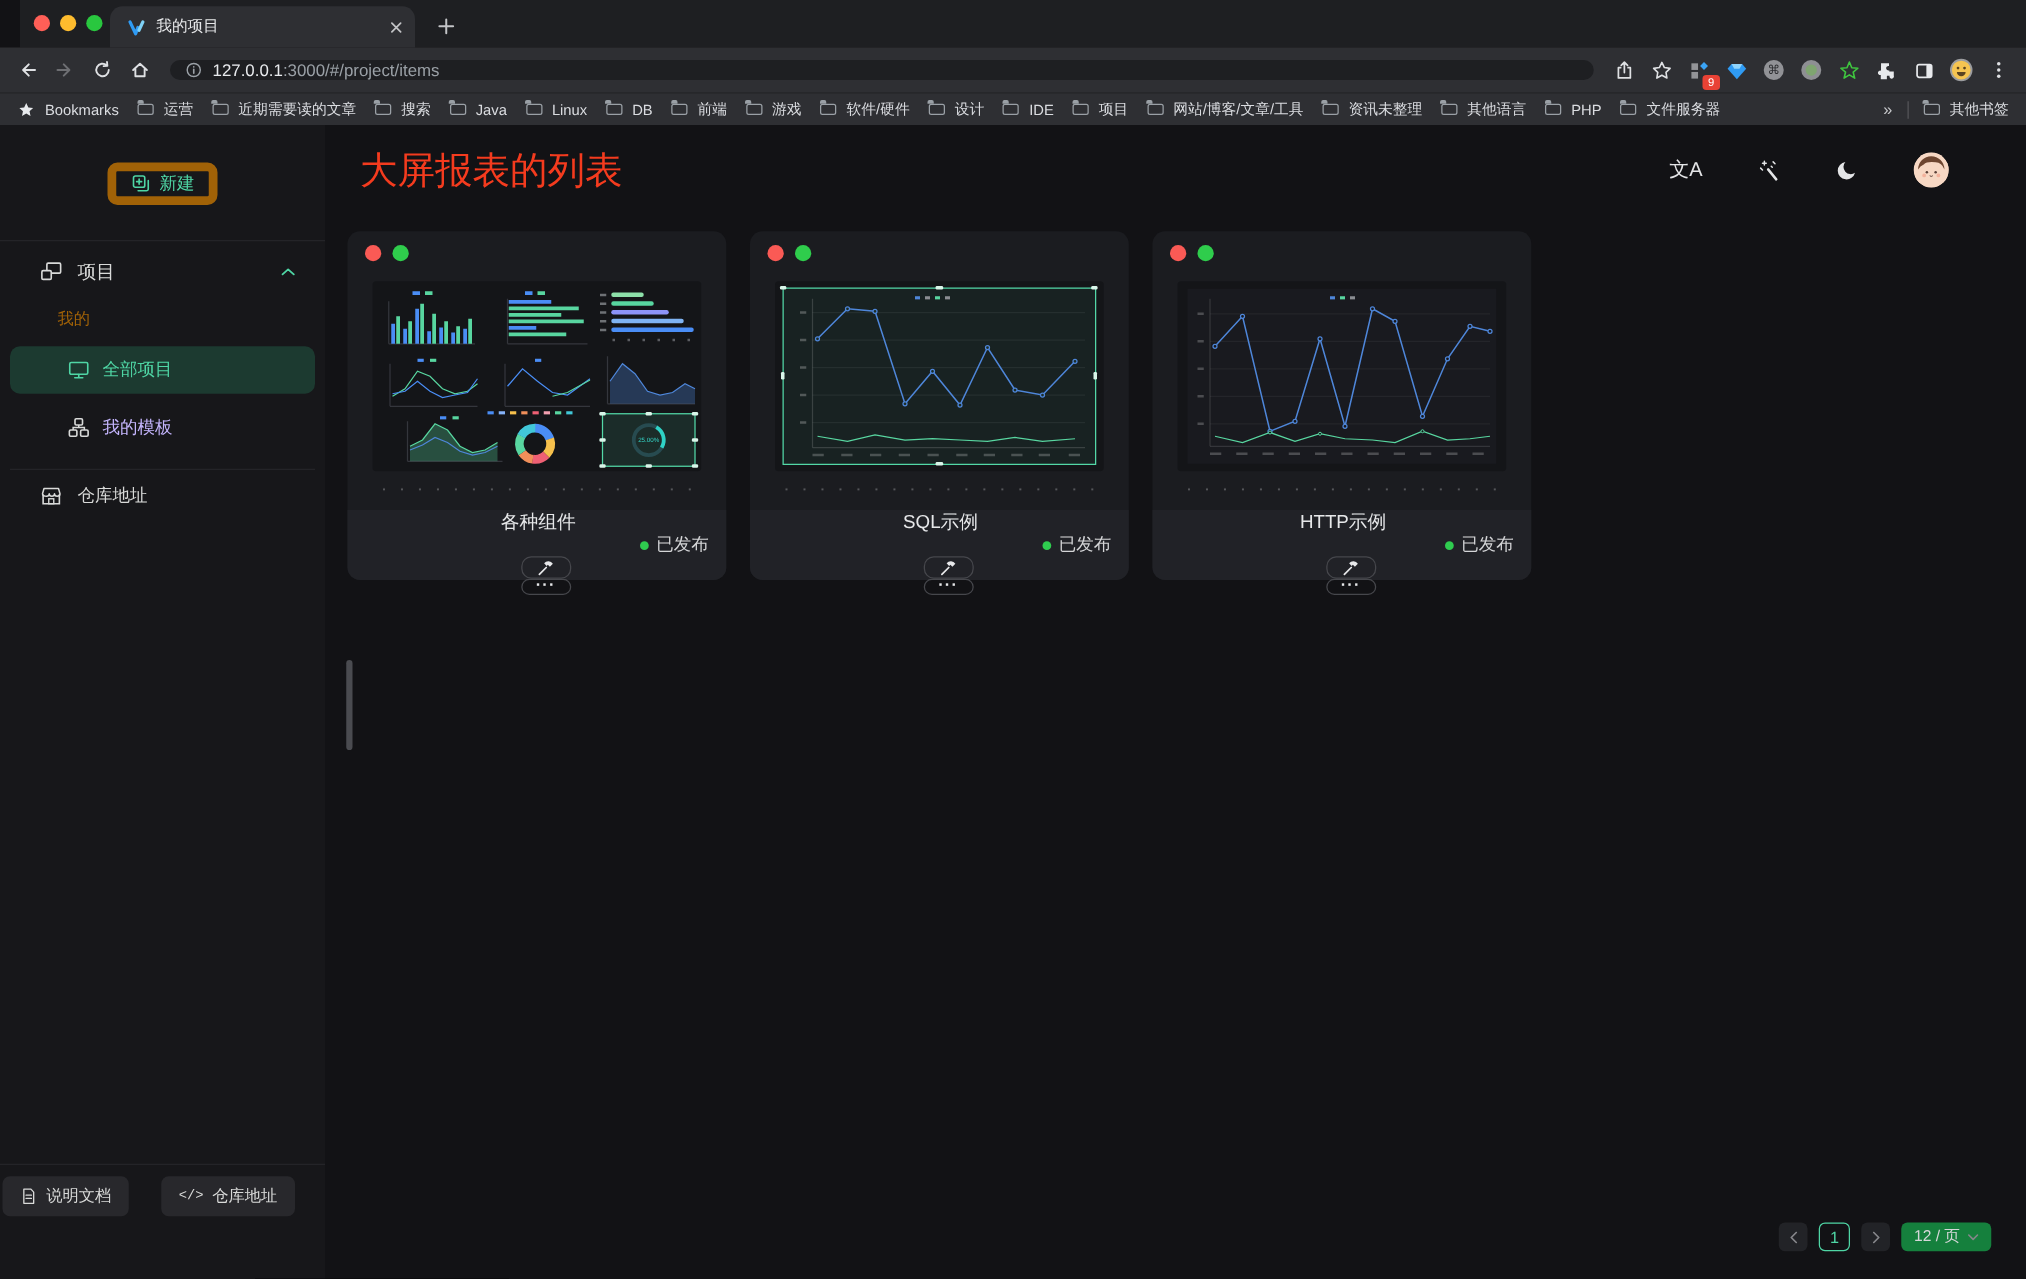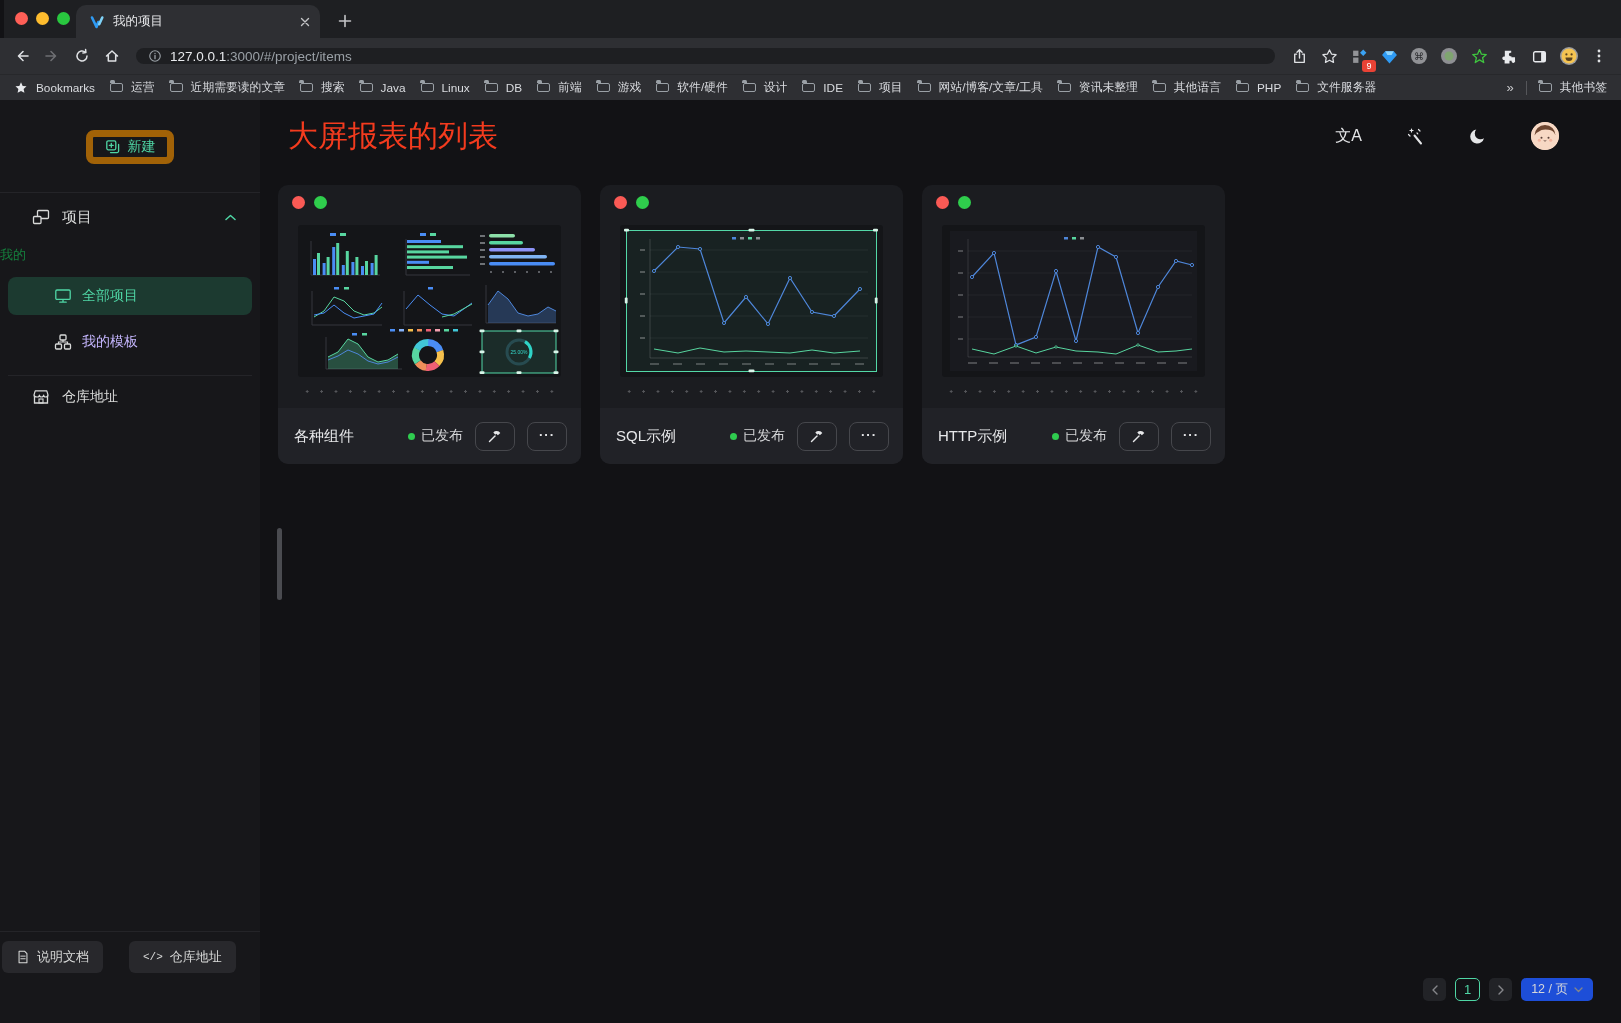--- a/index.html
+++ b/index.html
@@ -1,19 +1,19 @@
 <!DOCTYPE html>
 <html><head>
 <meta charset="utf-8">
 <style>
   html,body{margin:0;padding:0;background:#000;}
   .window{width:1621px;height:1023px;position:relative;overflow:hidden;background:#121215;
     font-family:"Liberation Sans","DejaVu Sans",sans-serif;-webkit-font-smoothing:antialiased;}
   
-  .titlebar{position:absolute;top:0;left:4px;right:0;height:38px;background:#1e1f22;}
+  .titlebar{position:absolute;top:0;left:16px;right:0;height:38px;background:#1e1f22;}
   .lights{position:absolute;left:11px;top:12px;display:flex;gap:8px;}
   .light{width:13px;height:13px;border-radius:50%;}
   .l-red{background:#ff5f57}.l-yel{background:#febc2e}.l-grn{background:#29c73f}
   .tab{position:absolute;left:72px;top:5px;width:244px;height:33px;background:#2e2f33;
     border-radius:10px 10px 0 0;display:flex;align-items:center;gap:8px;padding:0 10px 0 13px;box-sizing:border-box;}
   .tab-title{color:#e6e7e9;font-size:12.5px;flex:1;white-space:nowrap;overflow:hidden;}
   .newtab{position:absolute;left:330px;top:10px;width:22px;height:22px;display:flex;align-items:center;justify-content:center;}
   .toolbar{position:absolute;top:38px;left:0;right:0;height:36px;background:#2e2f33;display:flex;
     align-items:center;padding:0 8px;box-sizing:border-box;gap:2px;}
   .tbtn{width:28px;height:28px;display:flex;align-items:center;justify-content:center;color:#dfe1e4;flex:0 0 auto;position:relative;}
@@ -33,21 +33,21 @@
   .vdiv{width:1px;height:14px;background:#55565a;}
   .chev2{color:#c7c8cb;font-size:13px;}
   
   .app{position:absolute;top:100px;left:0;right:0;bottom:0;display:flex;}
   .sidebar{width:260px;background:#17171a;position:relative;flex:0 0 auto;}
   .new-btn{margin:30px auto 0;width:88px;height:34px;border:7px solid #a16207;border-radius:8px;color:#4fd6a5;
     display:flex;align-items:center;justify-content:center;gap:7px;font-size:14px;cursor:pointer;box-sizing:border-box;}
   .sdiv{height:1px;background:#242428;margin-top:28px;}
   .nav-group{display:flex;align-items:center;height:48px;padding:0 24px 0 32px;color:#d9dad9;font-size:15px;gap:12px;}
   .chev-up{margin-left:auto;display:flex;}
-  .nav-sub{color:#15803d;font-size:13px;height:28px;display:flex;align-items:center;}
+  .nav-sub{padding-left:46px;color:#a16207;font-size:13px;height:28px;display:flex;align-items:center;}
   .nav-item{margin:8px 8px 0;height:38px;border-radius:8px;display:flex;align-items:center;gap:10px;
     padding-left:46px;font-size:14px;color:#c4b5fd;}
   .nav-item.active{background:#1c3a30;color:#4fd6a5;}
   .nav-row{display:flex;align-items:center;gap:12px;height:42px;padding-left:32px;color:#d9dad9;font-size:14px;}
   .side-footer{position:absolute;bottom:0;left:0;right:0;height:92px;border-top:1px solid #242428;
     display:flex;align-items:flex-start;padding:9px 2px 0;gap:26px;box-sizing:border-box;}
   .side-btn{height:32px;background:#28282c;border-radius:6px;color:#d9dad9;font-size:13px;display:flex;
     align-items:center;gap:7px;padding:0 14px;}
   .code-glyph{font-family:"Liberation Mono","DejaVu Sans Mono",monospace;font-size:11px;color:#d9dad9;}
   
@@ -60,33 +60,33 @@
   .cards{display:flex;gap:19px;padding:21px 0 0 18px;}
   .card{width:303px;height:279px;background:#1b1c20;border-radius:10px;position:relative;flex:0 0 auto;}
   .card-dots{position:absolute;top:11px;left:14px;display:flex;gap:9px;}
   .cdot{width:13px;height:13px;border-radius:50%;}
   .c-red{background:#fa5a55}.c-grn{background:#2fcd4c}
   .preview{position:absolute;top:40px;left:20px;width:263px;height:152px;background:#141518;border-radius:3px;overflow:hidden;}
   .preview svg{display:block;width:100%;height:100%;}
   .pager{position:absolute;top:205px;left:22px;width:259px;height:3px;
     background-image:radial-gradient(circle,#55565a 1.1px,transparent 1.2px);background-size:14.4px 3px;background-repeat:repeat-x;}
   .card-footer{position:absolute;left:0;right:0;bottom:0;height:56px;background:#212227;border-radius:0 0 10px 10px;
-    display:flex;align-items:center;padding:0 14px 0 16px;box-sizing:border-box;}
+    display:flex;align-items:center;padding:0 14px 0 16px;box-sizing:border-box;flex-direction:column;}
   .card-title{font-size:15px;color:#e7e8ea;}
   .status{margin-left:auto;display:flex;align-items:center;gap:6px;color:#d4d5d7;font-size:14px;}
   .sdot{width:7px;height:7px;border-radius:50%;background:#2fcc4f;}
   .icon-btn{width:40px;height:29px;border:1px solid #46474c;border-radius:8px;display:flex;align-items:center;
     justify-content:center;color:#e7e8ea;margin-left:12px;box-sizing:border-box;}
   .more-txt{font-size:13px;font-weight:bold;letter-spacing:1px;margin-top:-4px;}
   .scroll-thumb{position:absolute;left:17px;top:428px;width:5px;height:72px;background:#4a4b50;border-radius:3px;}
   .pagination{position:absolute;right:28px;bottom:22px;display:flex;align-items:center;gap:9px;}
   .pg-btn{width:23px;height:23px;background:#222327;border-radius:5px;display:flex;align-items:center;justify-content:center;color:#85868a;}
   .pg-cur{width:25px;height:23px;border:1px solid #4fd6a5;color:#4fd6a5;border-radius:5px;display:flex;
     align-items:center;justify-content:center;font-size:13px;box-sizing:border-box;}
-  .pg-size{height:23px;background:#1d4ed8;border-radius:5px;color:#d6d7d9;font-size:12.5px;display:flex;
+  .pg-size{height:23px;background:#15803d;border-radius:5px;color:#d6d7d9;font-size:12.5px;display:flex;
     align-items:center;gap:6px;padding:0 10px;}
 </style>
 </head>
 <body>
 
 <div class="window">
 
   <div class="titlebar">
     <div class="lights">
       <span class="light l-red"></span>

